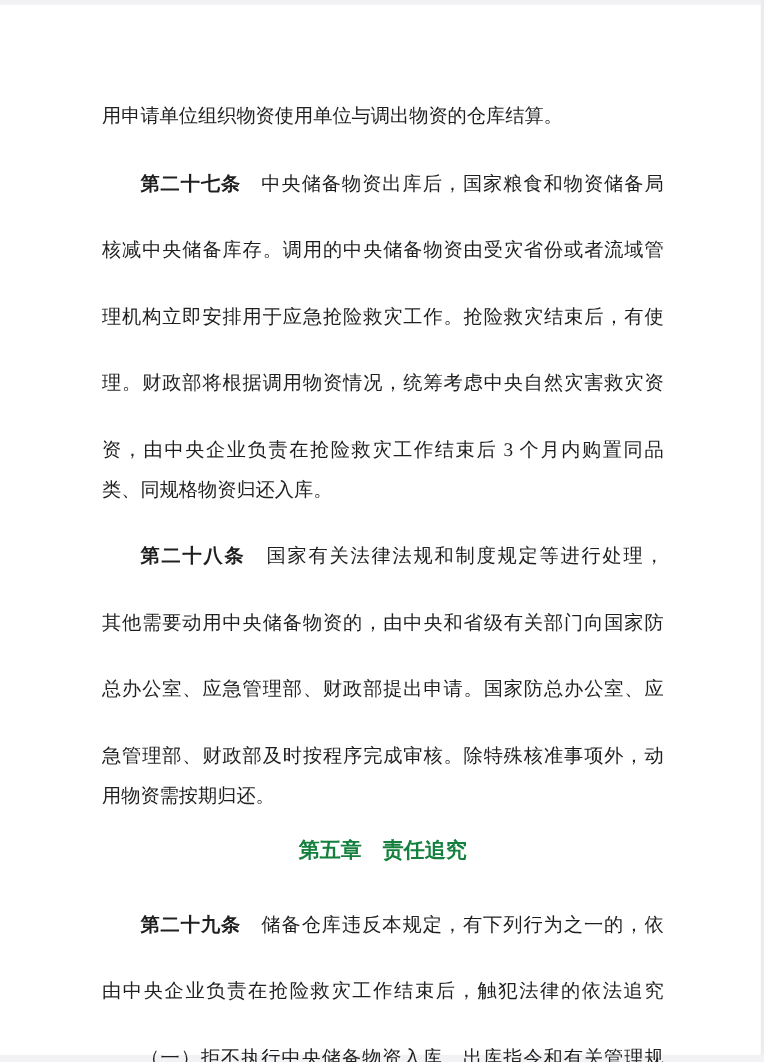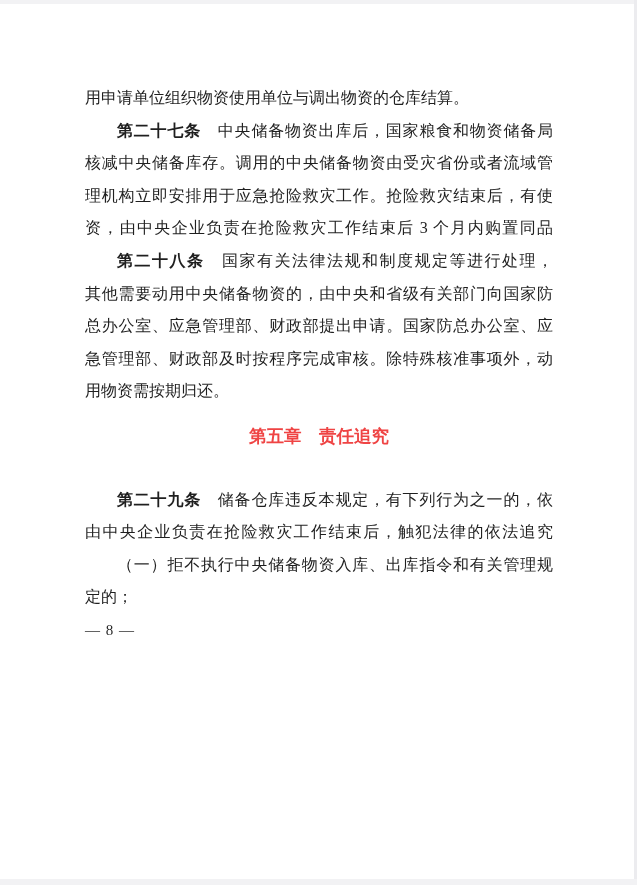--- a/index.html
+++ b/index.html
@@ -37,35 +37,35 @@
     font-family: "Liberation Serif", "DejaVu Serif", serif;
     font-size: 16px;
     line-height: 32.6px;
     color: #1f1f1f;
   }
   .ln {
     margin: 0;
     text-align: justify;
     text-justify: inter-ideograph;
   }
-  .ln.j { text-align-last: justify; }
+  .ln.j { text-align-last: justify; margin-top: 23px; }
   .ln.ind { text-indent: 2em; }
   .lead {
     font-family: "Liberation Sans", "DejaVu Sans", sans-serif;
     font-weight: 700;
   }
   .chapter {
     margin: 12px 0 31px 0;
     text-align: left;
     text-align-last: center;
     font-family: "Liberation Sans", "DejaVu Sans", sans-serif;
     font-weight: 700;
     font-size: 17.5px;
     line-height: 32.6px;
-    color: #ef4444;
+    color: #15803d;
   }
   .page-number {
     margin: 0;
     font-size: 15px;
     letter-spacing: 1px;
     color: #2a2a2a;
   }
 </style>
 </head>
 <body>
@@ -75,21 +75,23 @@
   <div class="edge-right"></div>
   <div class="edge-bottom"></div>
 
   <div class="content">
 
     <p class="ln">用申请单位组织物资使用单位与调出物资的仓库结算。</p>
 
     <p class="ln j ind"><span class="lead">第二十七条</span><span>　中央储备物资出库后，国家粮食和物资储备局</span></p>
     <p class="ln j">核减中央储备库存。调用的中央储备物资由受灾省份或者流域管</p>
     <p class="ln j">理机构立即安排用于应急抢险救灾工作。抢险救灾结束后，有使</p>
+    <p class="ln j">理。财政部将根据调用物资情况，统筹考虑中央自然灾害救灾资</p>
     <p class="ln j">资，由中央企业负责在抢险救灾工作结束后 3 个月内购置同品</p>
+    <p class="ln">类、同规格物资归还入库。</p>
 
     <p class="ln j ind"><span class="lead">第二十八条</span><span>　国家有关法律法规和制度规定等进行处理，</span></p>
     <p class="ln j">其他需要动用中央储备物资的，由中央和省级有关部门向国家防</p>
     <p class="ln j">总办公室、应急管理部、财政部提出申请。国家防总办公室、应</p>
     <p class="ln j">急管理部、财政部及时按程序完成审核。除特殊核准事项外，动</p>
     <p class="ln">用物资需按期归还。</p>
 
     <h2 class="chapter">第五章　责任追究</h2>
 
     <p class="ln j ind"><span class="lead">第二十九条</span><span>　储备仓库违反本规定，有下列行为之一的，依</span></p>

